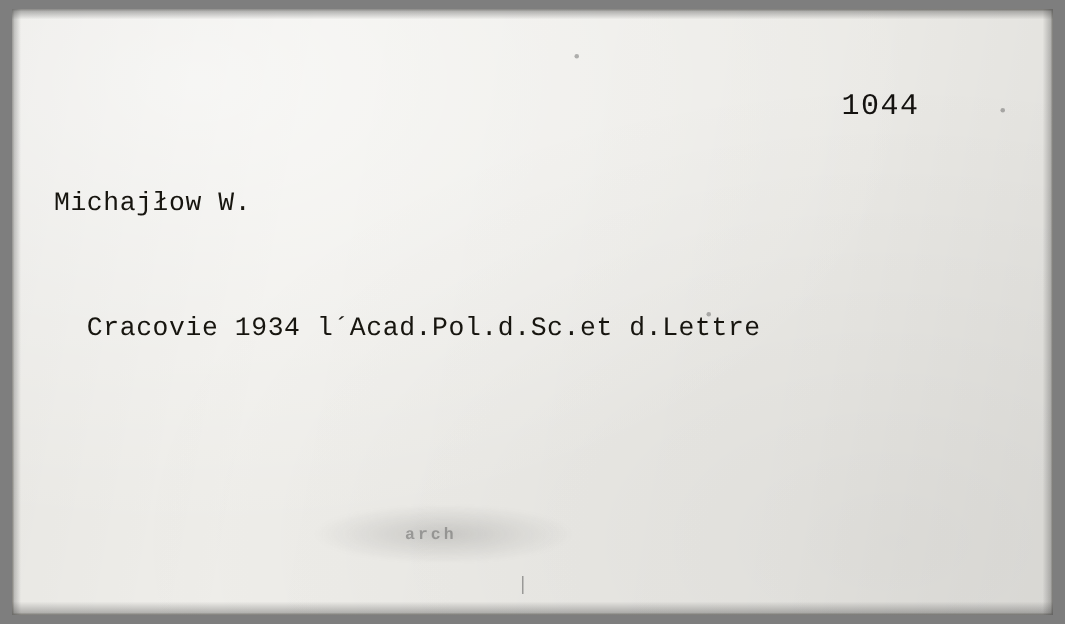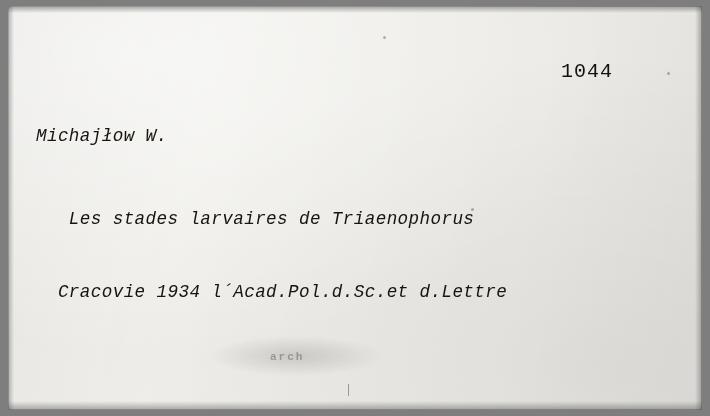--- a/index.html
+++ b/index.html
@@ -78,21 +78,20 @@
     top: 70px;
     width: 660px;
     color: #17150f;
     font-size: 17.6px;
     line-height: 24.2px;
     letter-spacing: 0.4px;
     white-space: pre;
   }
   .line {
     white-space: pre;
-    font-style: italic;
   }
   .heading {
     margin-bottom: 10px;
   }
 
   
   .smudge {
     position: absolute;
     left: 200px;
     top: 330px;
@@ -132,21 +131,20 @@
 <div class="card">
   <div class="edge-dark-top"></div>
   <div class="edge-dark-bottom"></div>
   <div class="edge-dark-left"></div>
   <div class="edge-dark-right"></div>
 
   <div class="card-number">1044</div>
 
   <div class="typed">
     <div class="line heading">Michajłow W.</div>
-    <div class="line">   Les stades larvaires de Triaenophorus</div>
     <div class="line">  Cracovie 1934 l´Acad.Pol.d.Sc.et d.Lettre</div>
     
     
     
     
     
   </div>
 
   <div class="smudge"></div>
   <div class="smudge-text">arch</div>

